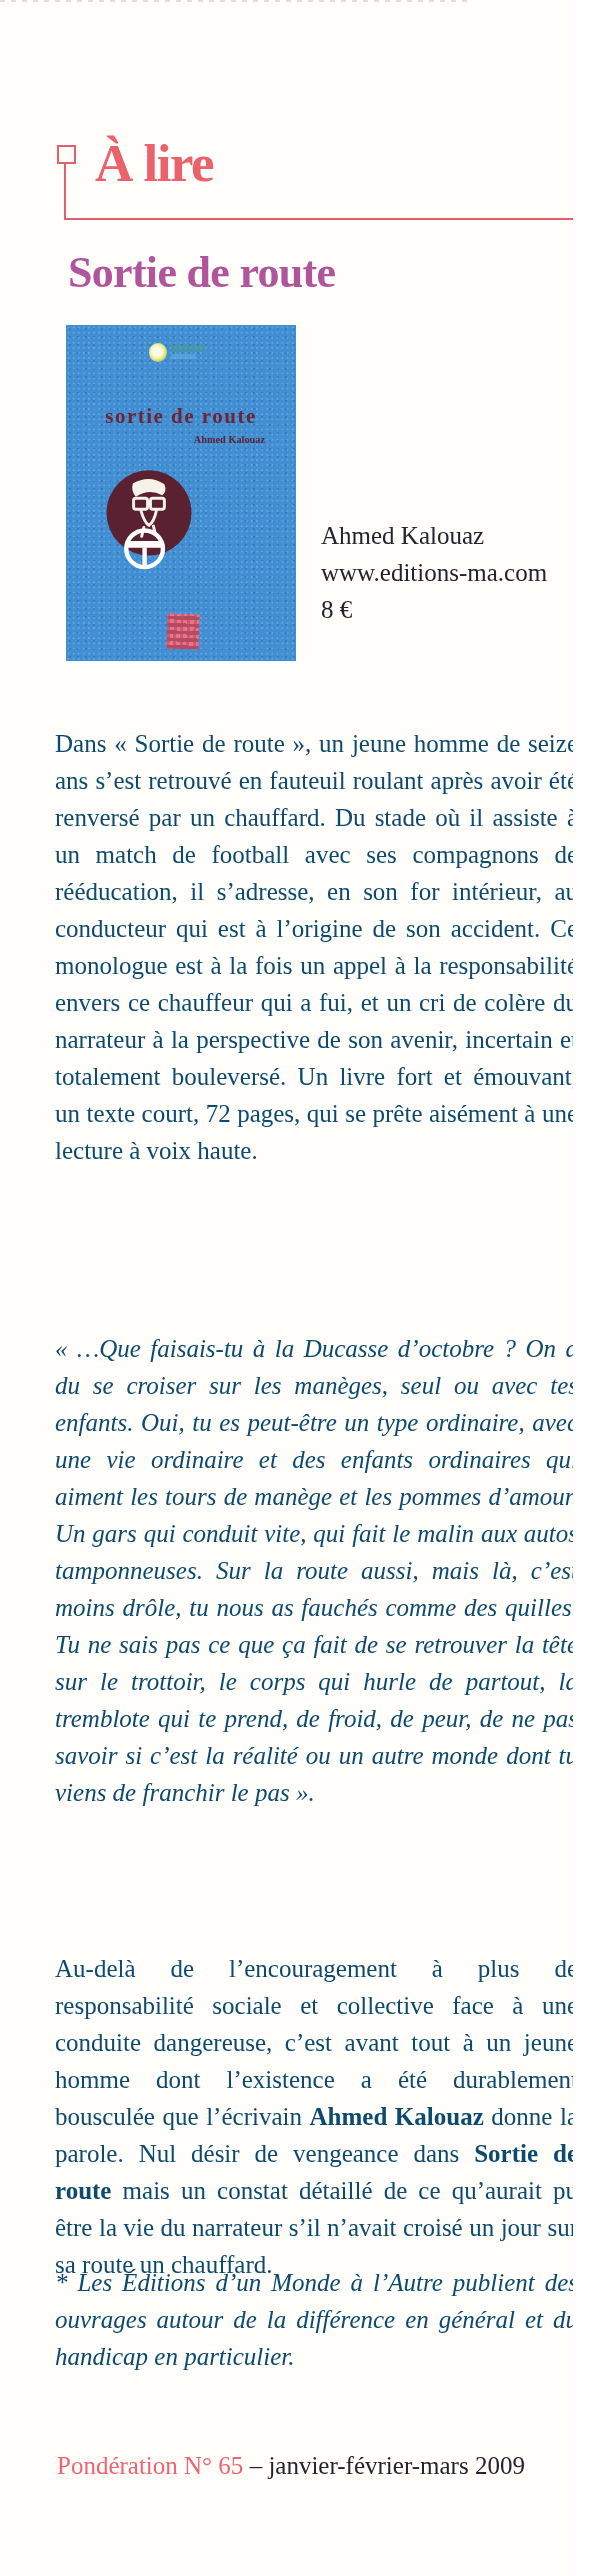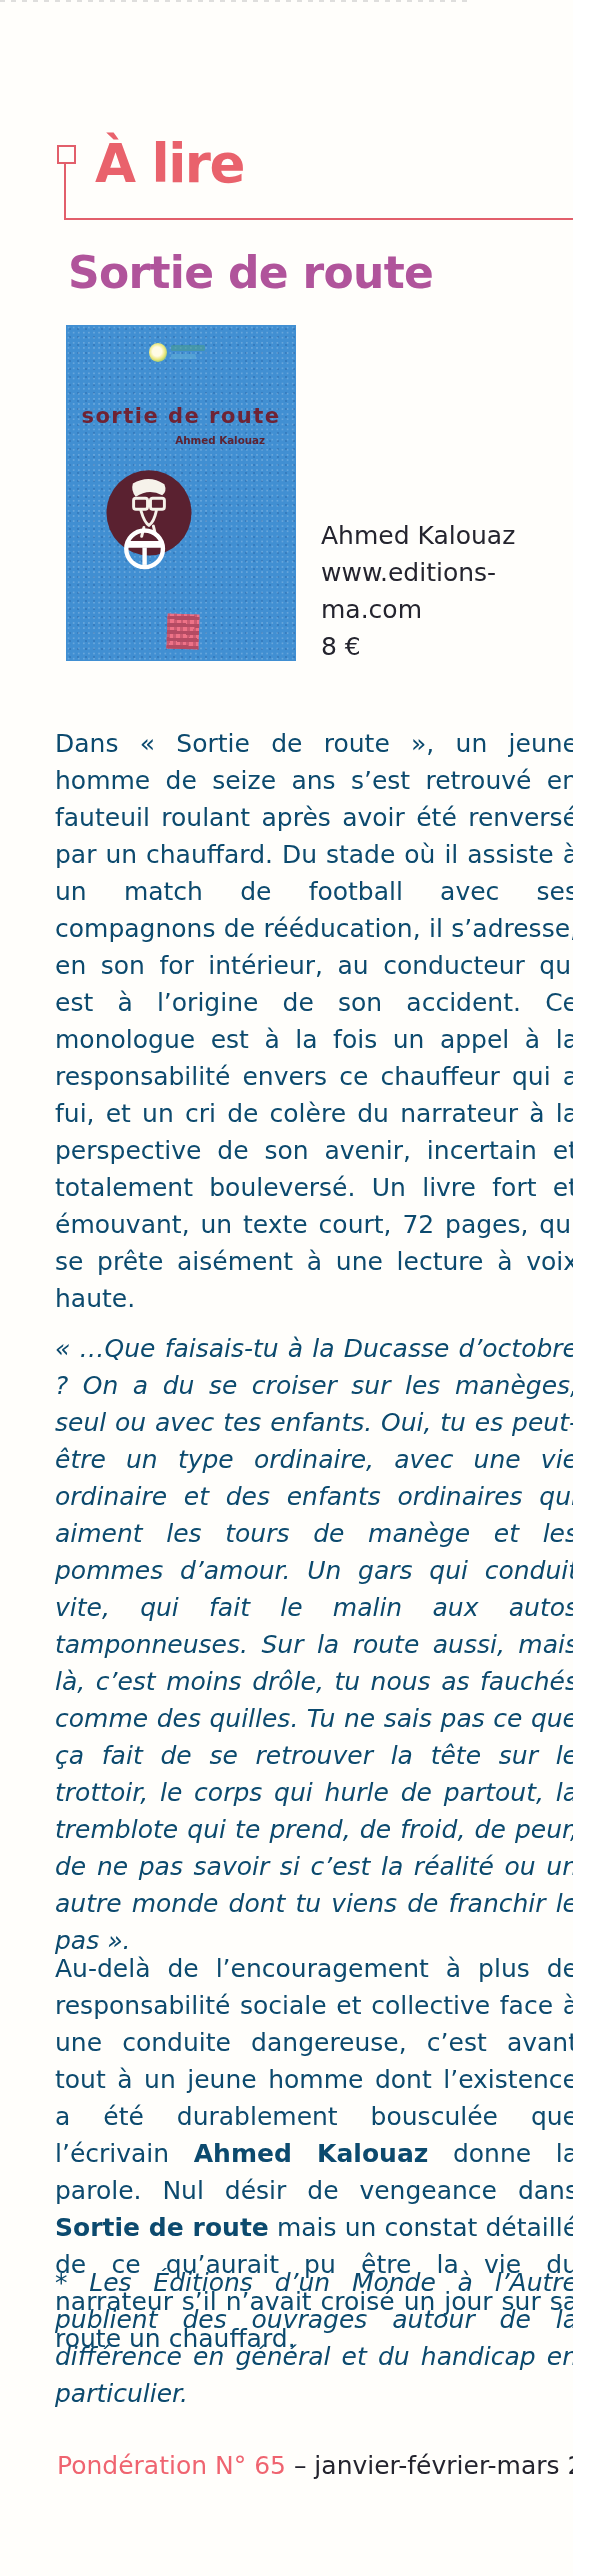--- a/index.html
+++ b/index.html
@@ -1,17 +1,17 @@
 <!DOCTYPE html>
 <html style="font-size:11.8px"><head>
 <meta charset="utf-8">
 <style>
   html,body { margin:0; padding:0; }
   body { width:599px; background:#ffffff; font-family:"DejaVu Sans","Liberation Sans",sans-serif; }
-  .page { position:relative; width:573px; height:2576px; background:#fffefb; overflow:hidden; color:#24242e; }
+  .page { position:relative; width:573px; height:2576px; background:#fffefb; overflow:hidden; color:#24242e;font-family:Liberation Serif, serif; }
 
   
   .scan-line { position:absolute; top:0; left:0; width:470px; height:2.2px;
     background:repeating-linear-gradient(90deg,#c4c4c4 0 5.1px, transparent 5.1px 11px); opacity:.55; }
 
   
   .marker-square { position:absolute; left:57px; top:145px; width:15.4px; height:14.7px;
     border:2.2px solid #e25f6b; background:transparent; }
   .marker-vline { position:absolute; left:64px; top:162px; width:2.2px; height:58px; background:#e25f6b; }
   .header-rule { position:absolute; left:64px; top:218px; width:535px; height:2.2px; background:#e25f6b; }

